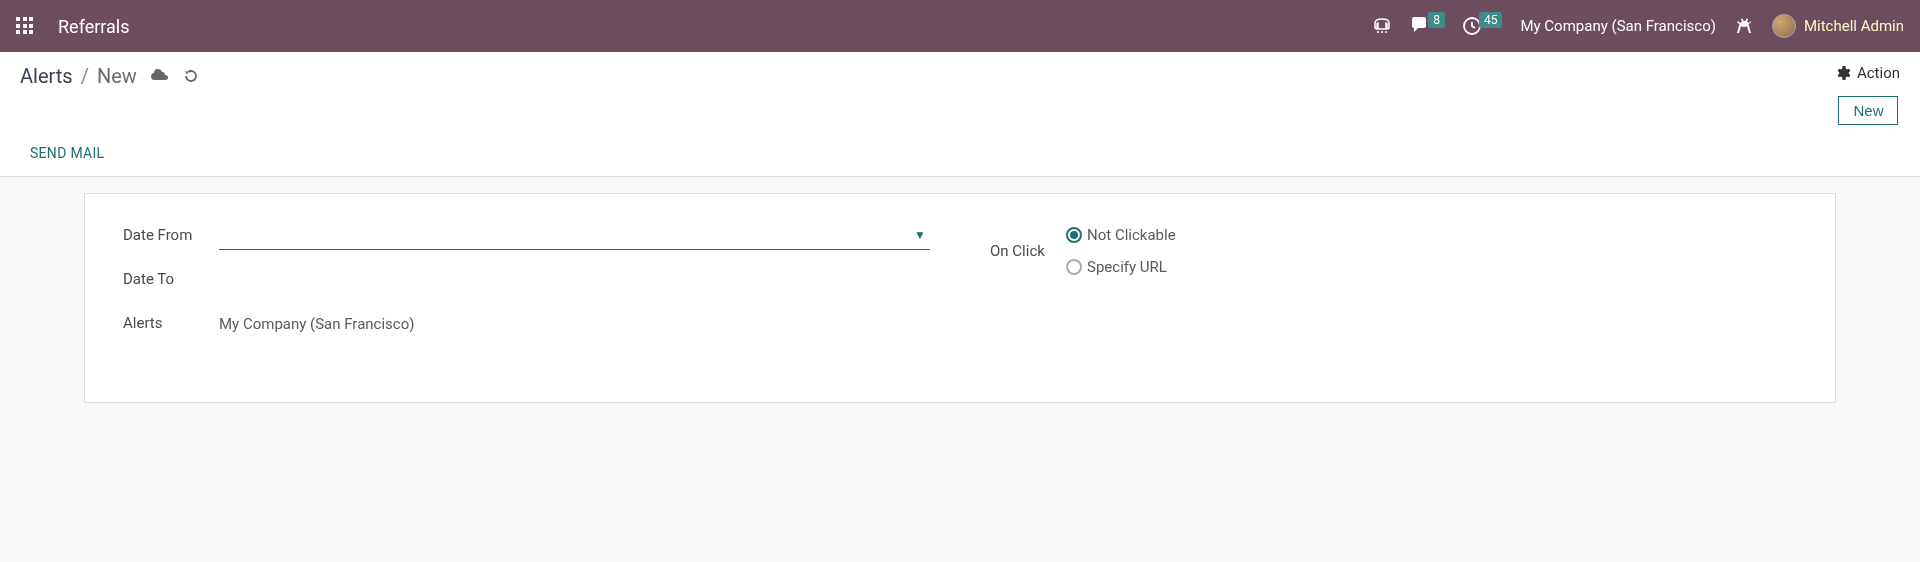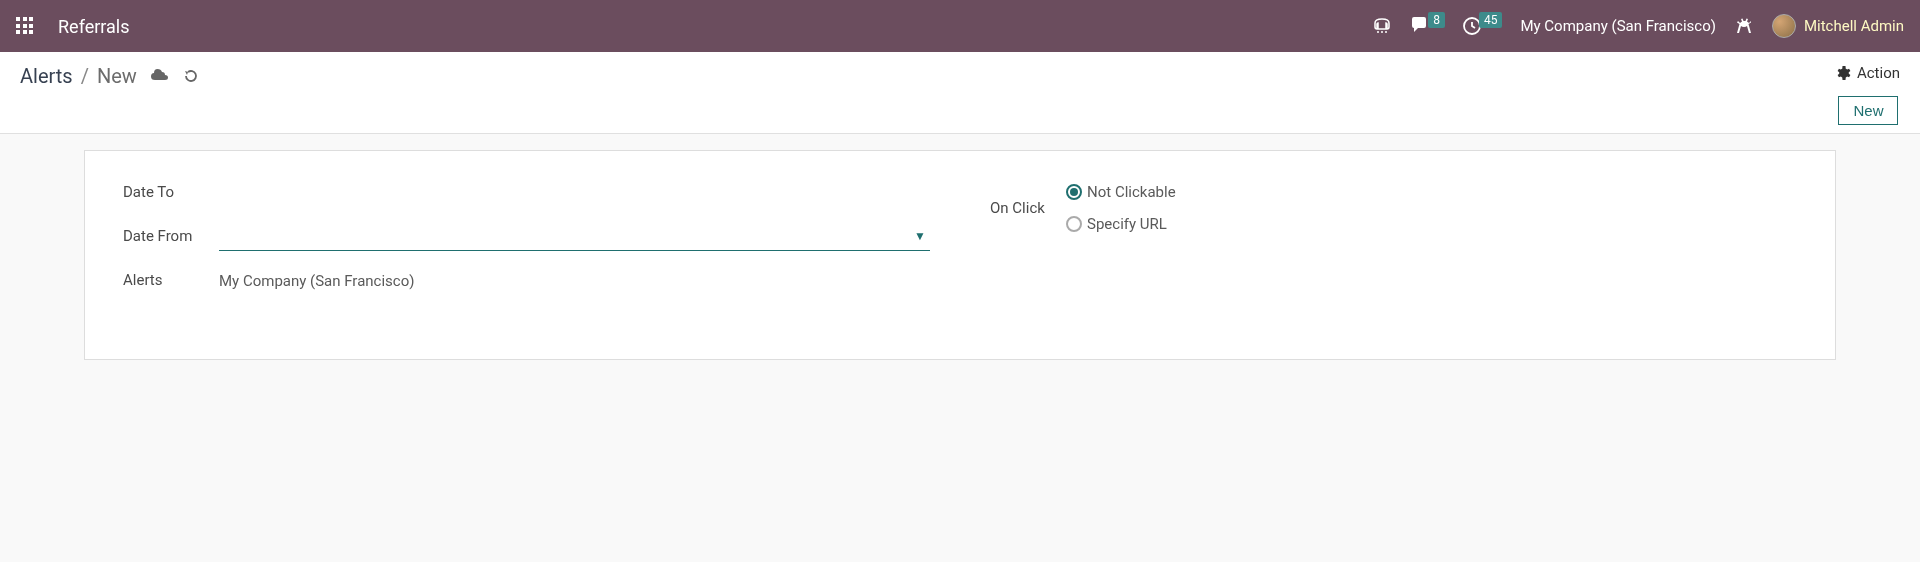--- a/index.html
+++ b/index.html
@@ -328,36 +328,39 @@
     <div class="subheader-actions">
       <div class="action-btn">
         <svg class="gear-icon-sm" viewBox="0 0 16 16" fill="#333">
           <path d="M8 5a3 3 0 100 6 3 3 0 000-6zM13.5 8c0-.3 0-.6-.1-.9l1.9-1.4-1.5-2.6-2.2.8c-.5-.4-1-.7-1.6-.9L9.7 0H6.3L6 3c-.6.2-1.1.5-1.6.9l-2.2-.8L.7 5.7l1.9 1.4c-.1.3-.1.6-.1.9s0 .6.1.9L.7 10.3l1.5 2.6 2.2-.8c.5.4 1 .7 1.6.9L6.3 16h3.4l.3-3c.6-.2 1.1-.5 1.6-.9l2.2.8 1.5-2.6-1.9-1.4c.1-.3.1-.6.1-.9z"></path>
         </svg>
         <span>Action</span>
       </div>
       <button class="new-btn">New</button>
     </div>
   </div>
+  <div class="subheader-bottom">
+    <span class="send-mail">SEND MAIL</span>
+  </div>
 </div>
 
 <div class="content-area">
   <div class="form-sheet">
     <div class="form-col">
       <div class="form-row">
-        <div class="form-label">Date To</div>
-        <div class="form-field">
-          <span class="form-value"></span>
-        </div>
-      </div>
-      <div class="form-row">
         <div class="form-label">Date From</div>
         <div class="form-field dropdown-wrap">
           <input type="text" class="input-line" value="" style="">
           <span class="dropdown-caret">▼</span>
+        </div>
+      </div>
+      <div class="form-row">
+        <div class="form-label">Date To</div>
+        <div class="form-field">
+          <span class="form-value"></span>
         </div>
       </div>
       <div class="form-row">
         <div class="form-label">Alerts</div>
         <div class="form-field">
           <span class="form-value">My Company (San Francisco)</span>
         </div>
       </div>
     </div>
     <div class="form-col">

